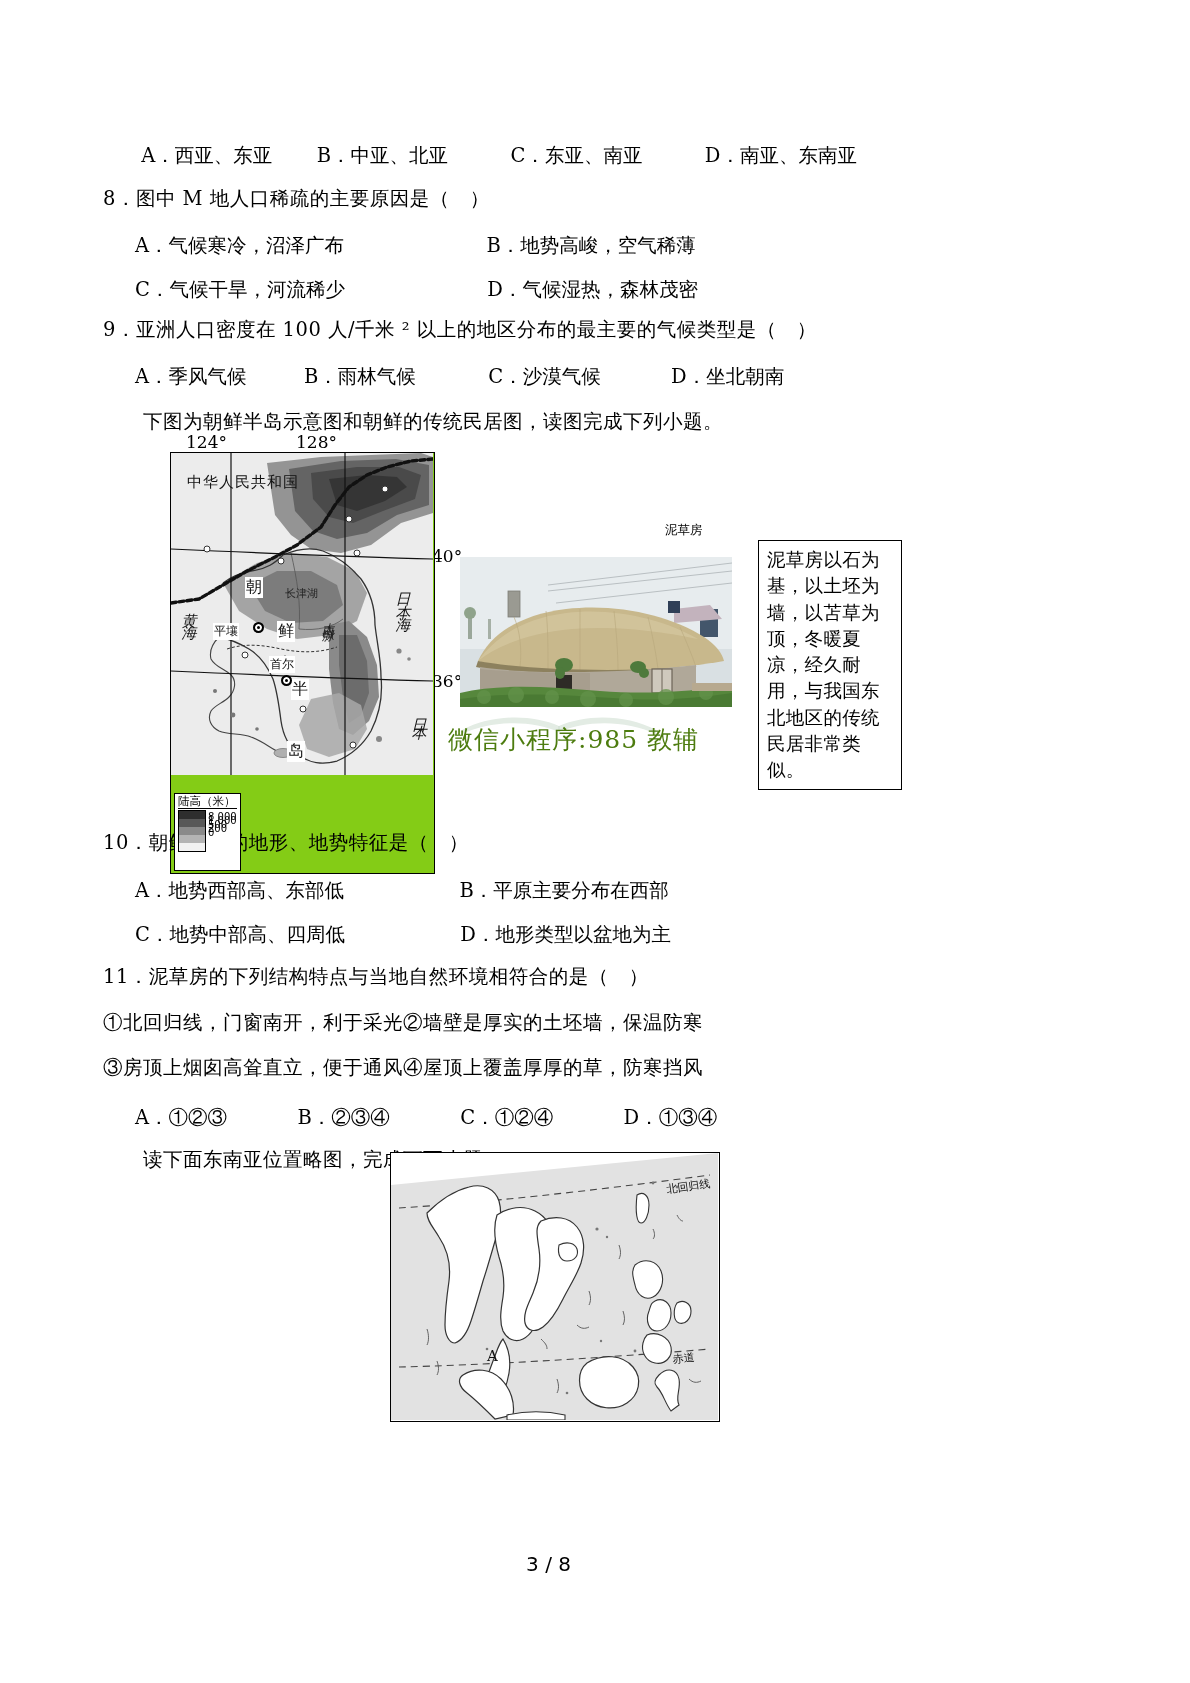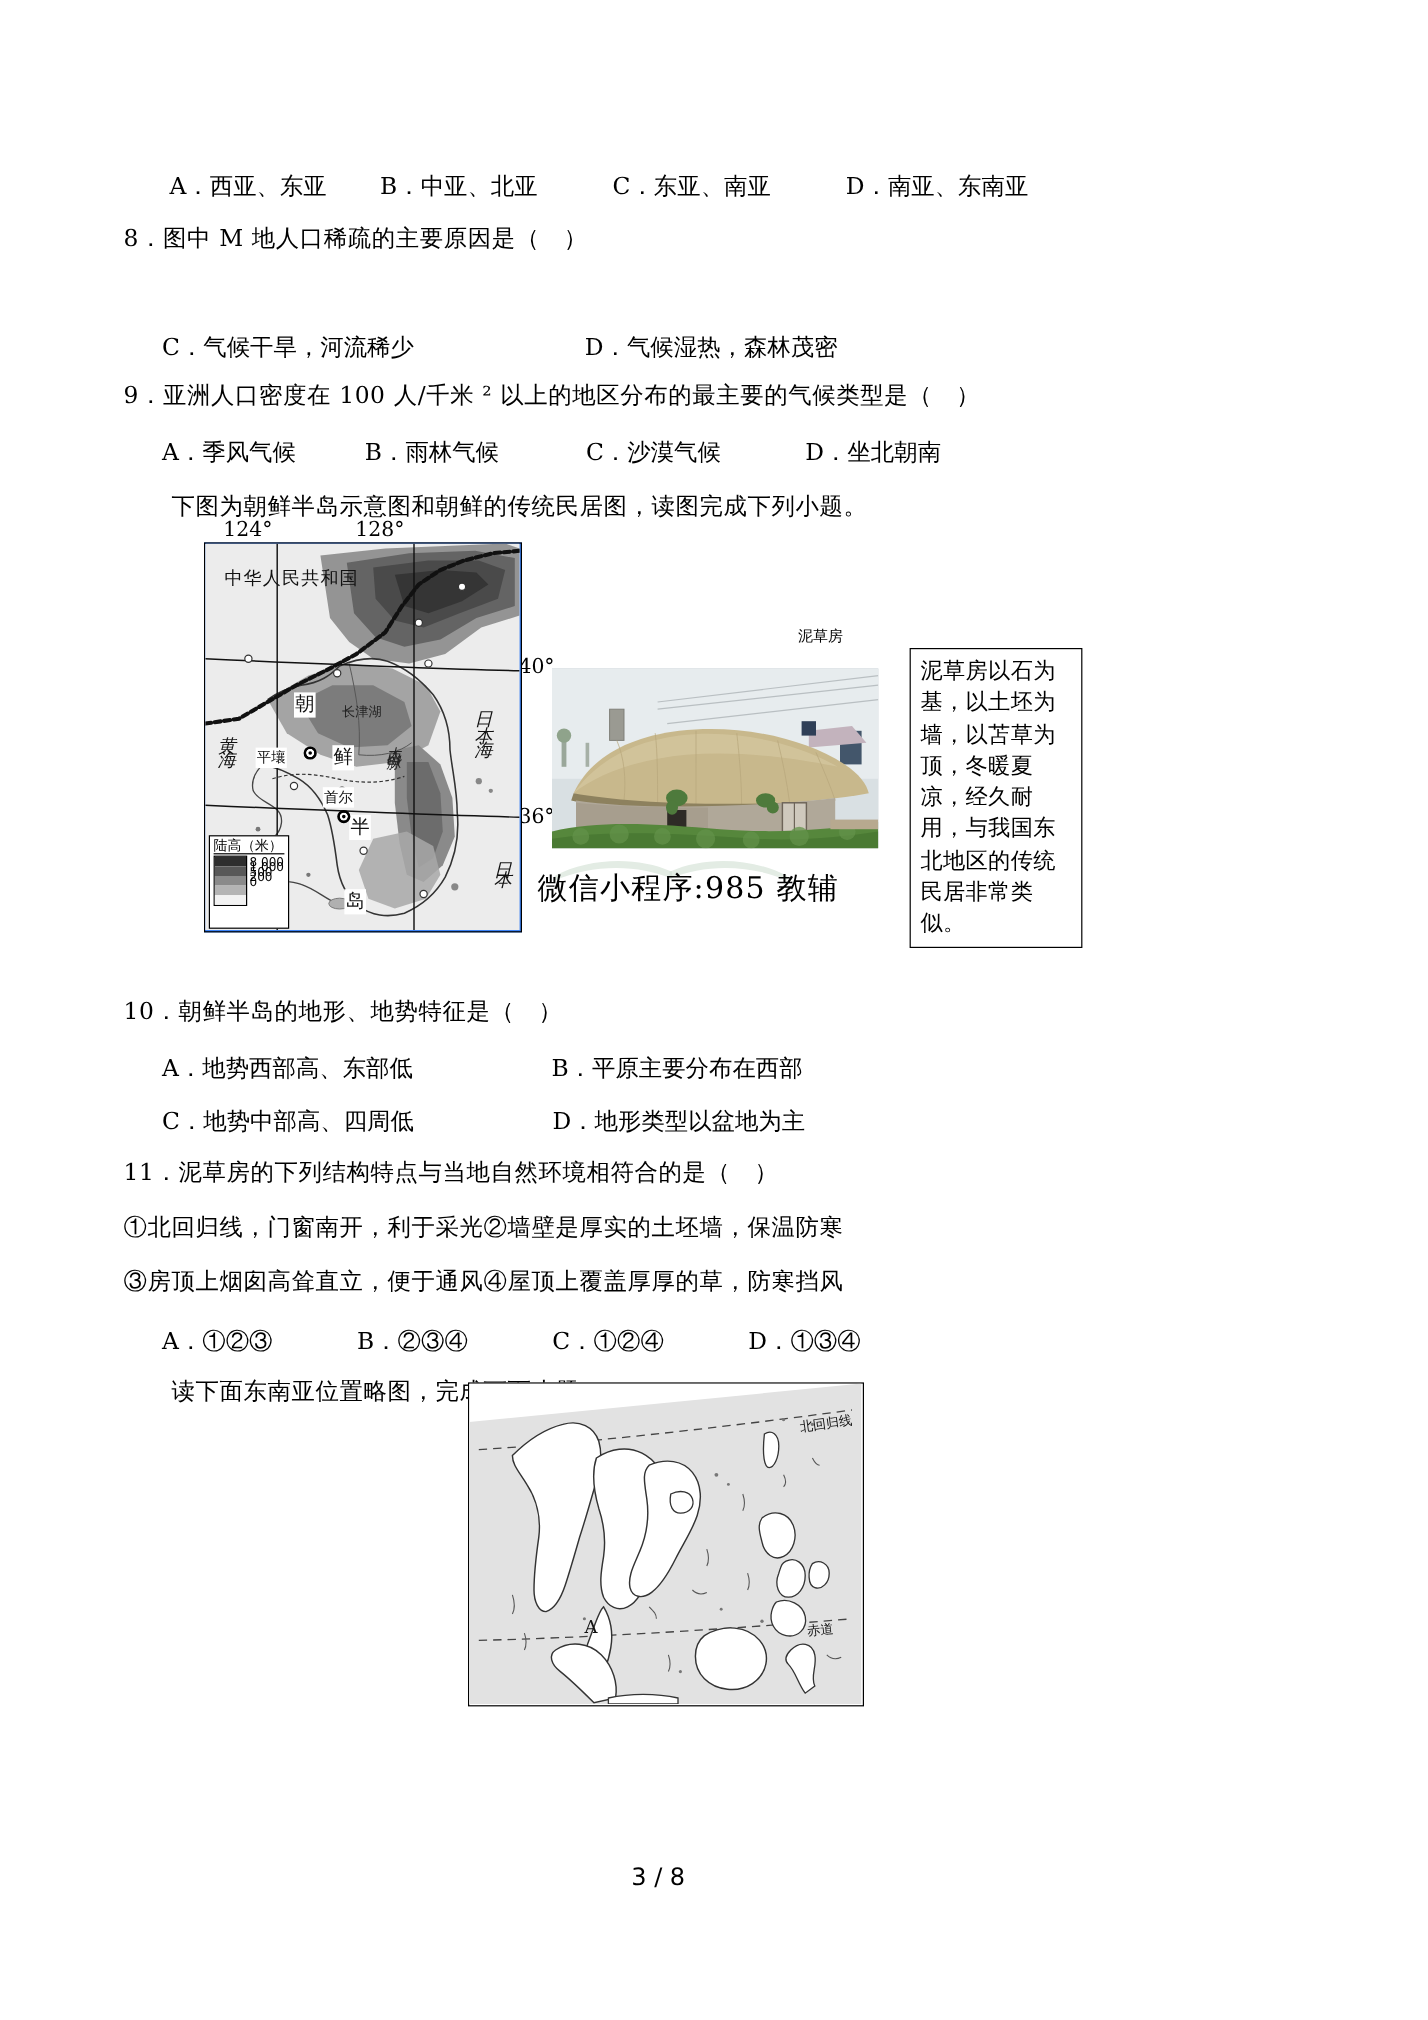--- a/index.html
+++ b/index.html
@@ -29,23 +29,23 @@
     position:absolute;
     font-size:19.5px;
     white-space:nowrap;
   }
   .opt{display:inline-block;}
 
   
   #korea-map{
     position:absolute;
     left:170px;top:452px;
-    width:265px;height:325px;
+    width:265px;height:422px;
     border:1.6px solid #000;
-    background:#3b82f6;
+    background:#84cc16;
     box-sizing:border-box;
     overflow:hidden;
     font-family:"DejaVu Serif","Liberation Serif",serif;
   }
   .lon-label{
     position:absolute;
     font-family:"DejaVu Serif","Liberation Serif",serif;
     font-size:17px;
   }
   .lat-label{
@@ -128,21 +128,21 @@
     border:1.5px solid #000;
     background:#fff;
     box-sizing:border-box;
     overflow:hidden;
   }
   
   #watermark{
     position:absolute;
     left:448px;top:723px;
     font-size:25px;
-    color:#000000;
+    color:#4d7c0f;
     font-family:"DejaVu Serif","Liberation Serif",serif;
     letter-spacing:1px;
     white-space:nowrap;
     z-index:3;
   }
   #watermark-book{
     position:absolute;
     left:452px;top:700px;
     width:215px;height:40px;
     z-index:2;
@@ -167,20 +167,25 @@
     <span style="display:inline-block;width:32px;"></span>
     <span>B．</span><span>中亚、北亚</span>
     <span style="display:inline-block;width:50px;"></span>
     <span>C．</span><span>东亚、南亚</span>
     <span style="display:inline-block;width:50px;"></span>
     <span>D．</span><span>南亚、东南亚</span>
   </div>
 
   <div class="abs q-line" style="left:103px;top:189px;">
     <span>8．</span><span>图中 M 地人口稀疏的主要原因是（　）</span>
+  </div>
+  <div class="opt-row" style="left:135px;top:232px;">
+    <span>A．</span><span>气候寒冷，沼泽广布</span>
+    <span style="display:inline-block;width:130px;"></span>
+    <span>B．</span><span>地势高峻，空气稀薄</span>
   </div>
   <div class="opt-row" style="left:135px;top:276px;">
     <span>C．</span><span>气候干旱，河流稀少</span>
     <span style="display:inline-block;width:130px;"></span>
     <span>D．</span><span>气候湿热，森林茂密</span>
   </div>
 
   <div class="abs q-line" style="left:103px;top:320px;">
     <span>9．</span><span>亚洲人口密度在 100 人/千米 ² 以上的地区分布的最主要的气候类型是（　）</span>
   </div>

